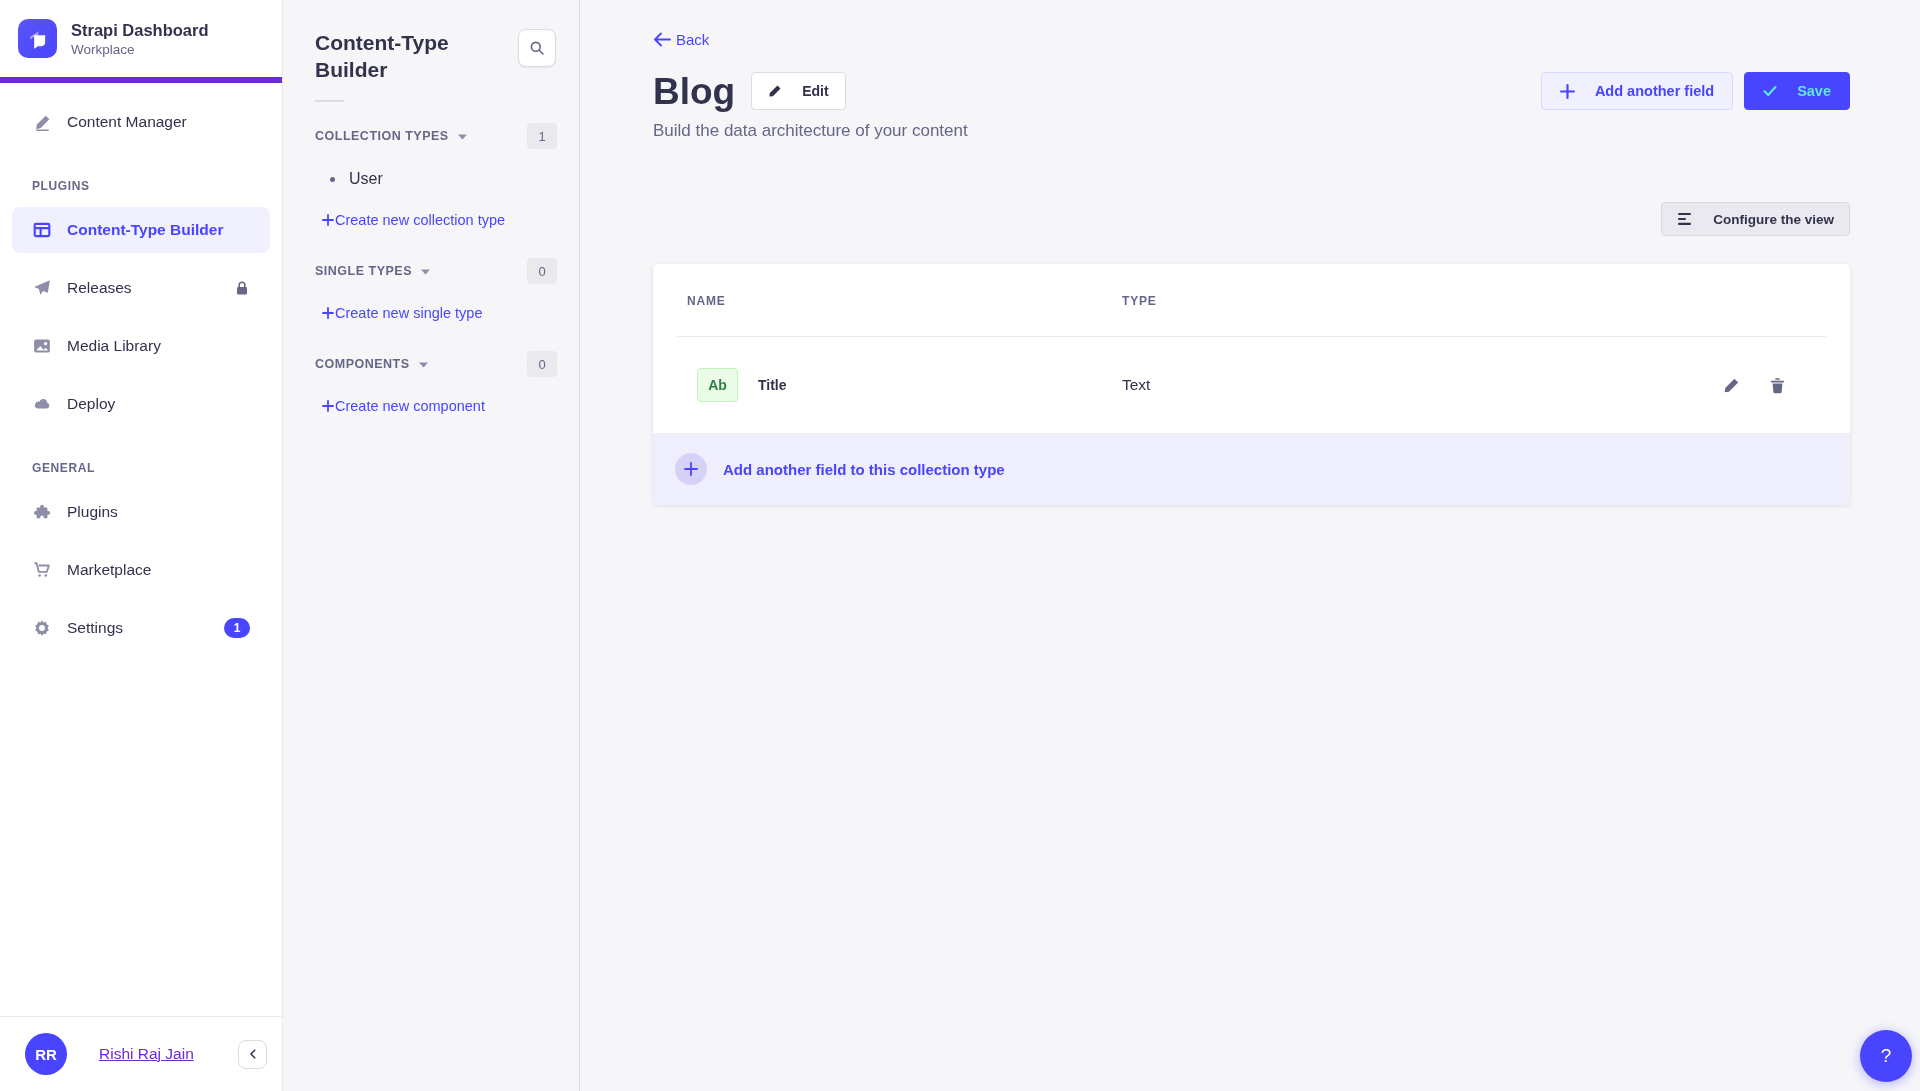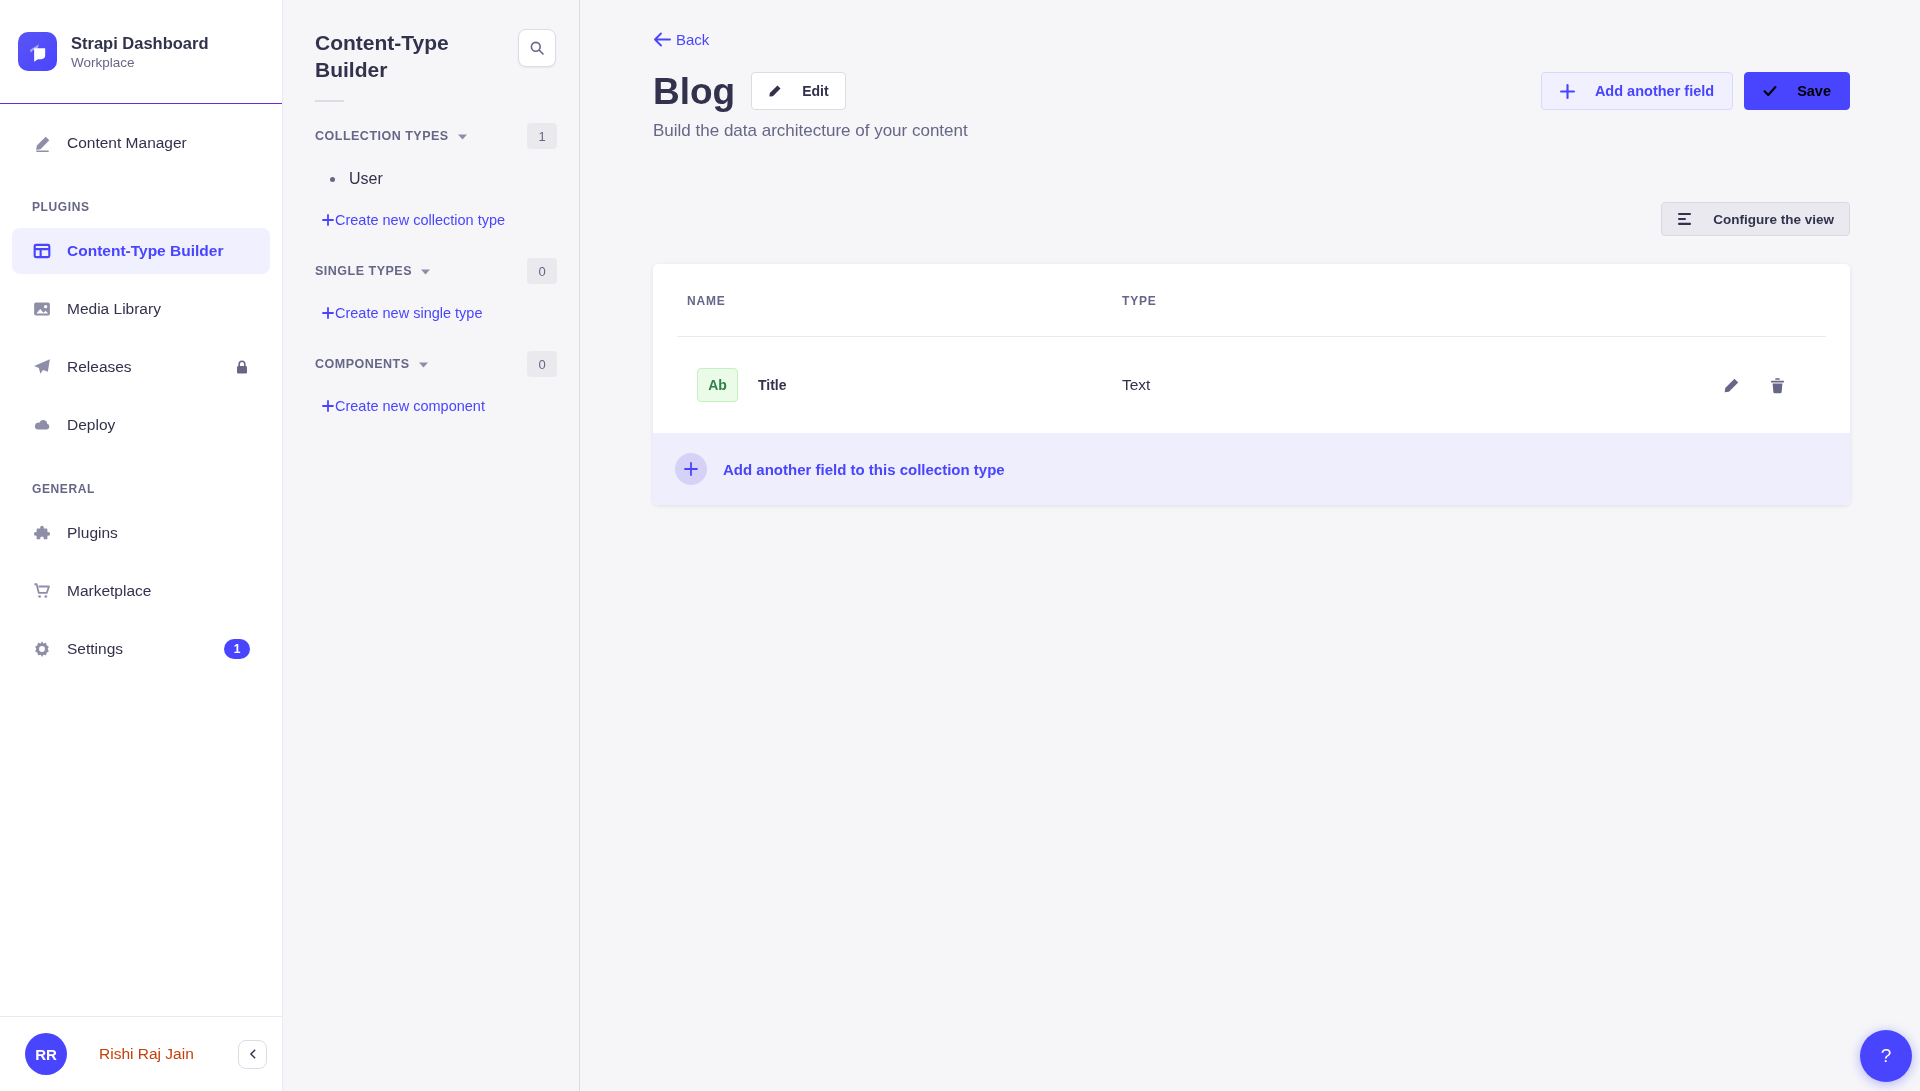--- a/index.html
+++ b/index.html
@@ -5,35 +5,35 @@
   * { box-sizing: border-box; }
   html,body { margin:0; padding:0; background:#f6f6f9; }
   .app {
     width:1920px; height:1091px; display:flex; overflow:hidden; position:relative;
     font-family:"Liberation Sans", sans-serif; color:#32324d; background:#f6f6f9;
   }
   svg { display:block; }
 
   
   .mainnav { width:283px; min-width:283px; background:#fff; border-right:1px solid #eaeaef; display:flex; flex-direction:column; }
-  .brand { display:flex; align-items:center; gap:14px; padding:32px 18px; border-bottom:1px solid #6d28d9; cursor:pointer; }
+  .brand { display:flex; align-items:center; gap:14px; padding:19px 18px; border-bottom:6px solid #6d28d9; cursor:pointer; }
   .logo { width:39px; height:39px; border-radius:10px; background:linear-gradient(135deg,#5a55f5,#4945ff); display:flex; align-items:center; justify-content:center; }
   .brand-title { font-size:16.5px; font-weight:bold; color:#32324d; line-height:1.3; }
   .brand-sub { font-size:13.5px; color:#666687; }
   .nav-body { flex:1; padding:16px 12px 0; overflow:hidden; }
   .nav-item { display:flex; align-items:center; gap:15px; height:46px; padding:0 20px; border-radius:8px; font-size:15.5px; color:#32324d; cursor:pointer; margin-bottom:12px; }
   .nav-item .nicon { width:20px; height:20px; display:flex; align-items:center; justify-content:center; color:#8e8ea9; flex:none; }
   .nav-item.active { background:#f0f0ff; color:#4945ff; font-weight:bold; }
   .nav-item.active .nicon { color:#4945ff; }
   .nav-right { margin-left:auto; display:flex; align-items:center; color:#666687; }
   .nav-section-title { font-size:12px; font-weight:bold; letter-spacing:.6px; color:#666687; padding:22px 20px 14px; }
   .badge-pill { margin-left:auto; background:#4945ff; color:#fff; font-size:12px; font-weight:bold; min-width:26px; height:20px; border-radius:10px; display:flex; align-items:center; justify-content:center; padding:0 8px; }
   .nav-user { border-top:1px solid #eaeaef; display:flex; align-items:center; gap:18px; padding:16px 15px 16px 25px; }
   .avatar { width:42px; height:42px; border-radius:50%; background:#4945ff; color:#fff; font-weight:bold; font-size:15px; display:flex; align-items:center; justify-content:center; cursor:pointer; flex:none; }
-  .user-name { font-size:15.5px; color:#c2410c; flex:1; margin-left:14px; }
+  .user-name { font-size:15.5px; color:#6d28d9; flex:1; margin-left:14px;text-decoration:underline; }
   .collapse-btn { width:29px; height:29px; border-radius:8px; border:1px solid #dcdce4; background:#fff; display:flex; align-items:center; justify-content:center; color:#32324d; cursor:pointer; }
 
   
   .subnav { width:297px; min-width:297px; background:#f6f6f9; border-right:1px solid #dcdce4; padding-top:29px; }
   .subnav-head { display:flex; align-items:flex-start; justify-content:space-between; padding:0 23px 0 32px; }
   .subnav-title { font-size:21px; font-weight:bold; margin:0; line-height:27px; color:#32324d; width:160px; }
   .search-btn { width:38px; height:38px; border-radius:8px; border:1px solid #dcdce4; background:#fff; display:flex; align-items:center; justify-content:center; color:#666687; cursor:pointer; box-shadow:0 1px 2px rgba(33,33,52,.07); }
   .subnav-divider { width:29px; height:2px; background:#dcdce4; border:0; margin:17px 0 4px 32px; }
   .group-row { display:flex; align-items:center; padding:17px 22px 8px 32px; }
   .group-label { display:flex; align-items:center; gap:9px; font-size:12.5px; font-weight:bold; letter-spacing:.5px; color:#666687; cursor:pointer; }
@@ -46,21 +46,21 @@
 
   
   .content { flex:1; padding:31px 70px 0 73px; background:#f6f6f9; }
   .back { display:inline-flex; align-items:center; gap:4px; color:#4945ff; font-size:15px; font-weight:500; text-decoration:none; cursor:pointer; }
   .header-row { display:flex; align-items:center; justify-content:space-between; margin-top:21px; }
   .header-left { display:flex; align-items:center; gap:16px; }
   .page-title { font-size:37px; font-weight:bold; margin:0; line-height:1; color:#32324d; }
   .btn { display:inline-flex; align-items:center; justify-content:center; gap:20px; border-radius:4px; font-weight:bold; cursor:pointer; border:1px solid transparent; font-family:inherit; }
   .btn-edit { height:38px; padding:0 16px; background:#fff; border-color:#dcdce4; color:#32324d; font-size:14px; }
   .btn-add { height:38px; padding:0 18px; background:#f0f0ff; border-color:#d9d8ff; color:#4945ff; font-size:14.5px;justify-content:center; }
-  .btn-save { height:38px; padding:0 18px; background:#4945ff; border-color:#4945ff; color:#000000; font-size:14.5px; }
+  .btn-save { height:38px; padding:0 18px; background:#4945ff; border-color:#4945ff; color:#5eead4; font-size:14.5px; }
   .header-actions { display:flex; gap:11px; }
   .subtitle { margin:11px 0 0; font-size:17px; color:#666687; }
   .configure-row { display:flex; justify-content:flex-end; margin-top:61px; }
   .btn-configure { height:34px; padding:4px 15px; background:#e9e9ef; border-color:#d9d9e3; color:#32324d; font-size:13.5px; }
 
   .card { margin-top:28px; background:#fff; border-radius:5px; box-shadow:0 1px 4px rgba(33,33,52,.1); }
   .thead { display:grid; grid-template-columns:435px 1fr auto; padding:30px 24px 28px 34px; }
   .th { font-size:12px; font-weight:bold; letter-spacing:.8px; color:#666687; }
   .tdivider { height:1px; background:#eaeaef; margin:0 24px; }
   .trow { display:grid; grid-template-columns:425px 1fr auto; align-items:center; height:96px; padding:0 64px 0 44px; }
@@ -114,42 +114,42 @@
               <rect x="1.5" y="2.5" width="13" height="11" rx="1.2"></rect>
               <path d="M1.5 6.3h13M6.8 6.3v7"></path>
             </svg>
         </span>
         <span>Content-Type Builder</span>
       </div>
 
       <div class="nav-item">
         <span class="nicon">
           <svg width="18" height="18" viewBox="0 0 16 16">
-              <rect fill="currentColor" x="1" y="2.2" width="14" height="11.6" rx="1.6"></rect>
-              <circle fill="#fff" cx="11.2" cy="5.9" r="1.5"></circle>
-              <path fill="#fff" d="M3 12l3.4-4 2.9 3.4 1.9-1.9 2.3 2.5H3z"></path>
-            </svg>
-        </span>
-        <span>Media Library</span>
-        <span class="nav-right" style="visibility:hidden"></span>
-      </div>
-
-      <div class="nav-item">
-        <span class="nicon">
-          <svg width="18" height="18" viewBox="0 0 16 16">
               <path fill="currentColor" d="M15 1 1 7l4.2 1.8L6.6 14l2.3-3.4 4.3 1.7z"></path>
             </svg>
         </span>
         <span>Releases</span>
         <span class="nav-right">
           <svg width="16" height="16" viewBox="0 0 16 16">
               <rect fill="currentColor" x="3" y="7" width="10" height="7.4" rx="1.2"></rect>
               <path fill="none" stroke="currentColor" stroke-width="1.6" d="M5.2 7V5a2.8 2.8 0 0 1 5.6 0v2"></path>
             </svg>
         </span>
+      </div>
+
+      <div class="nav-item">
+        <span class="nicon">
+          <svg width="18" height="18" viewBox="0 0 16 16">
+              <rect fill="currentColor" x="1" y="2.2" width="14" height="11.6" rx="1.6"></rect>
+              <circle fill="#fff" cx="11.2" cy="5.9" r="1.5"></circle>
+              <path fill="#fff" d="M3 12l3.4-4 2.9 3.4 1.9-1.9 2.3 2.5H3z"></path>
+            </svg>
+        </span>
+        <span>Media Library</span>
+        <span class="nav-right" style="visibility:hidden"></span>
       </div>
 
       <div class="nav-item">
         <span class="nicon">
           <svg width="18" height="18" viewBox="0 0 16 16">
               <path fill="currentColor" d="M12.6 6.9a3.6 3.6 0 0 0-7-1A3.1 3.1 0 0 0 4.1 12h8.1a2.6 2.6 0 0 0 .4-5.1z"></path>
             </svg>
         </span>
         <span>Deploy</span>
       </div>

